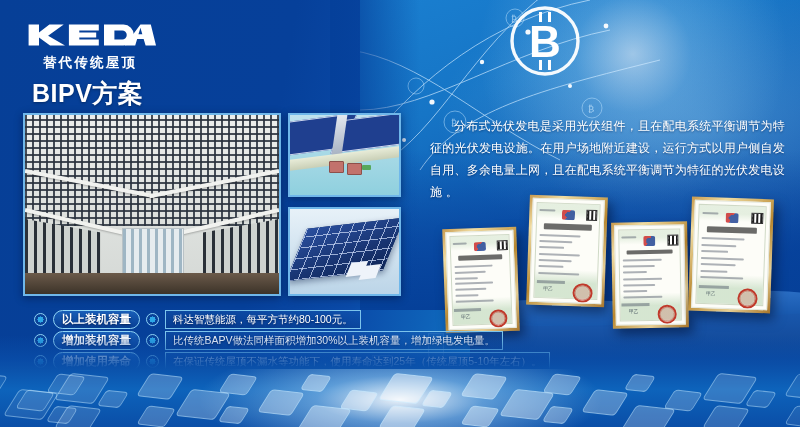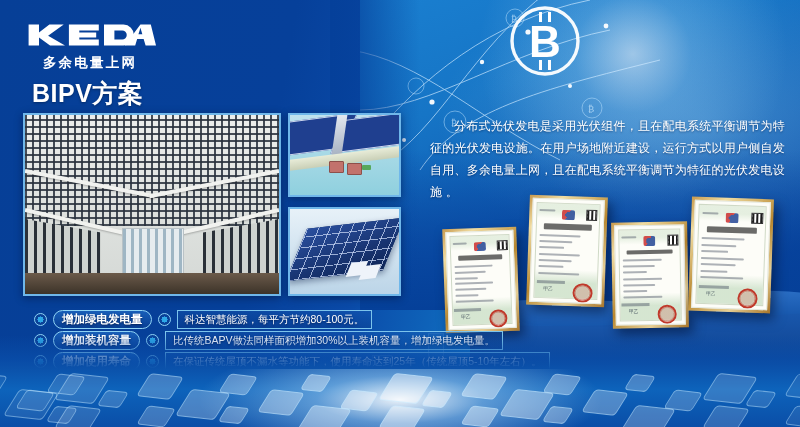--- a/index.html
+++ b/index.html
@@ -227,21 +227,21 @@
   <div class="logo">
     <svg class="logo-mark" viewBox="0 0 200 40">
       <g fill="#ffffff">
         <polygon points="4,4 20,4 20,16 36,4 58,4 34,21 60,36 37,36 20,24 20,36 4,36"></polygon>
         <polygon points="66,4 112,4 112,13 82,13 82,16 108,16 108,24 82,24 82,27 112,27 112,36 66,36"></polygon>
         <path d="M120,4 h30 a16,16 0 0 1 0,32 h-30 z M136,13 v14 h12 a7,7 0 0 0 0,-14 z"></path>
         <polygon points="176,4 192,4 200,36 184,36 181,26 171,26 168,36 152,36"></polygon>
         <polygon points="173,19 179,19 176,9" fill="#05409a"></polygon>
       </g>
     </svg>
-    <div class="logo-cn">多余电量上网</div>
+    <div class="logo-cn">替代传统屋顶</div>
   </div>
 
   <div class="title">BIPV方案</div>
 
   <div class="panel" id="photo-main">
     <div class="atrium">
       <div class="atr-sky"></div>
       <div class="atr-roof"></div>
       <div class="atr-beam" style="left:0;top:30%;width:52%;height:4px;transform:rotate(11deg);transform-origin:left center;"></div>
       <div class="atr-beam" style="right:0;top:30%;width:52%;height:4px;transform:rotate(-11deg);transform-origin:right center;"></div>
@@ -357,21 +357,21 @@
           <div class="cert-line" style="left: 10%; top: 71.2%; width: 58%;"></div>
           <div class="cert-foot" style="top: 79%;"></div>
           <div class="cert-sig" style="left: 18%; top: 84%;">甲乙</div>
           <div class="cert-seal" style="right: 12%; top: 81%; width: 22%; height: 15%;"></div>
         </div>
       </div>
     </div>
 
   <div class="feat" id="feat-0">
     <span class="dot"></span>
-    <span class="tag">增加绿电发电量</span>
+    <span class="tag">以上装机容量</span>
     <span class="dot"></span>
     <span class="desc">科达智慧能源，每平方节约80-100元。</span>
   </div>
   <div class="feat" id="feat-1">
     <span class="dot"></span>
     <span class="tag">增加装机容量</span>
     <span class="dot"></span>
     <span class="desc">比传统BAPV做法同样面积增加30%以上装机容量，增加绿电发电量。</span>
   </div>
   <div class="feat" id="feat-2">

